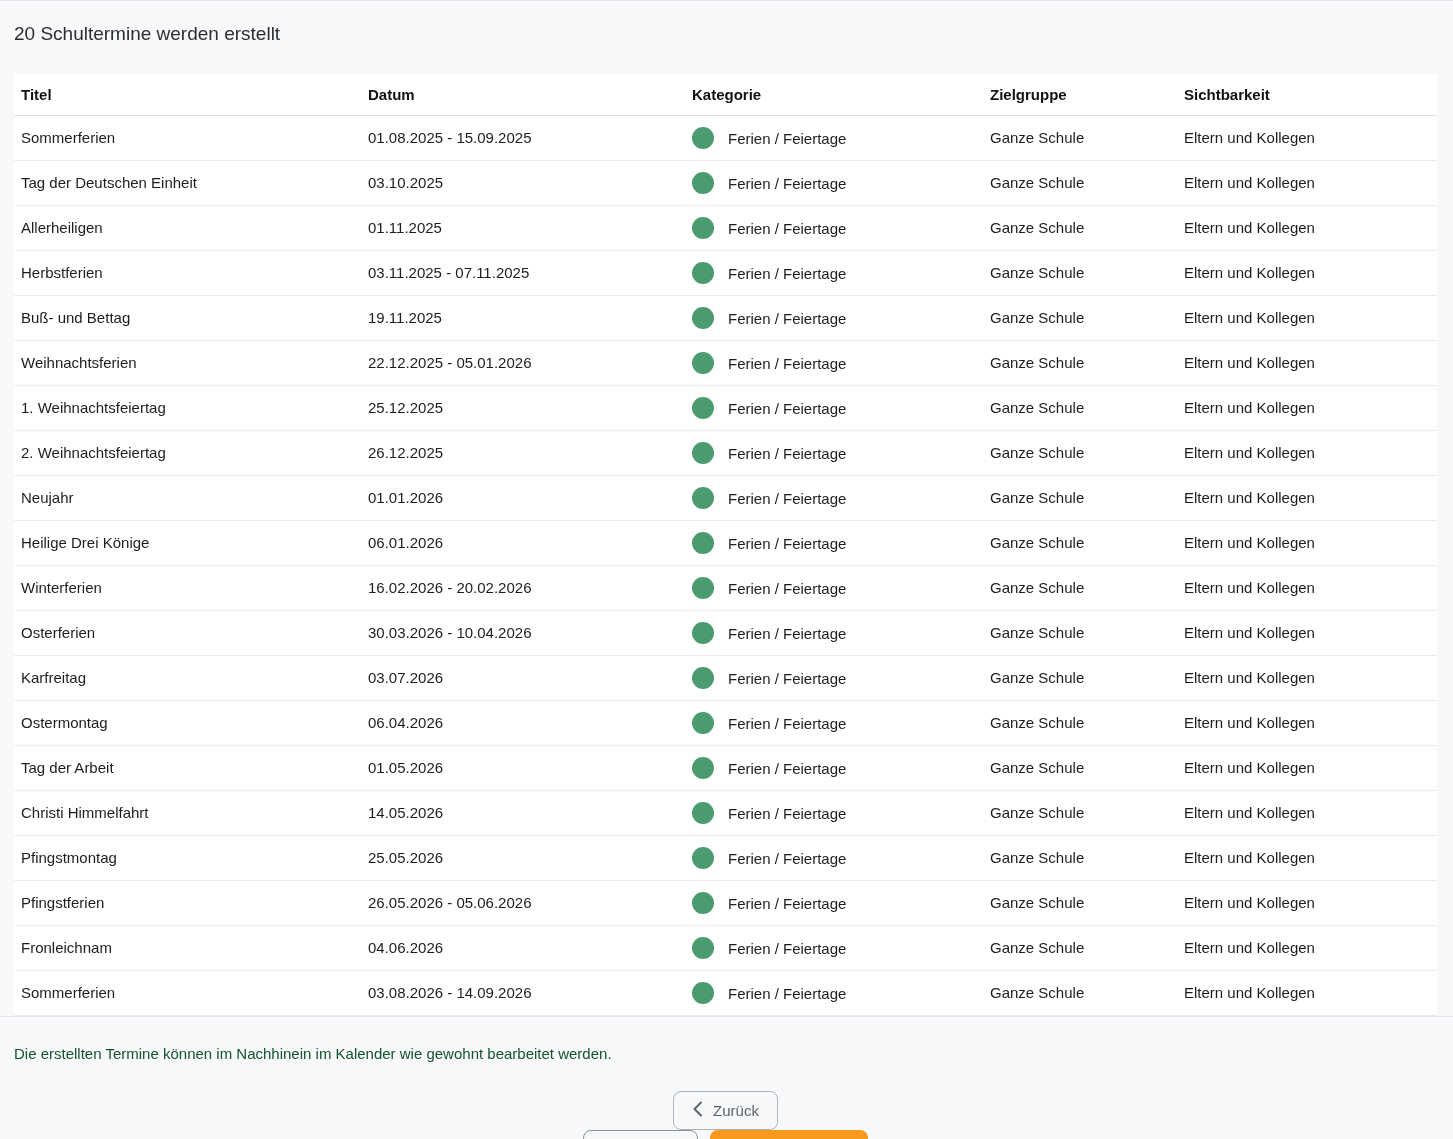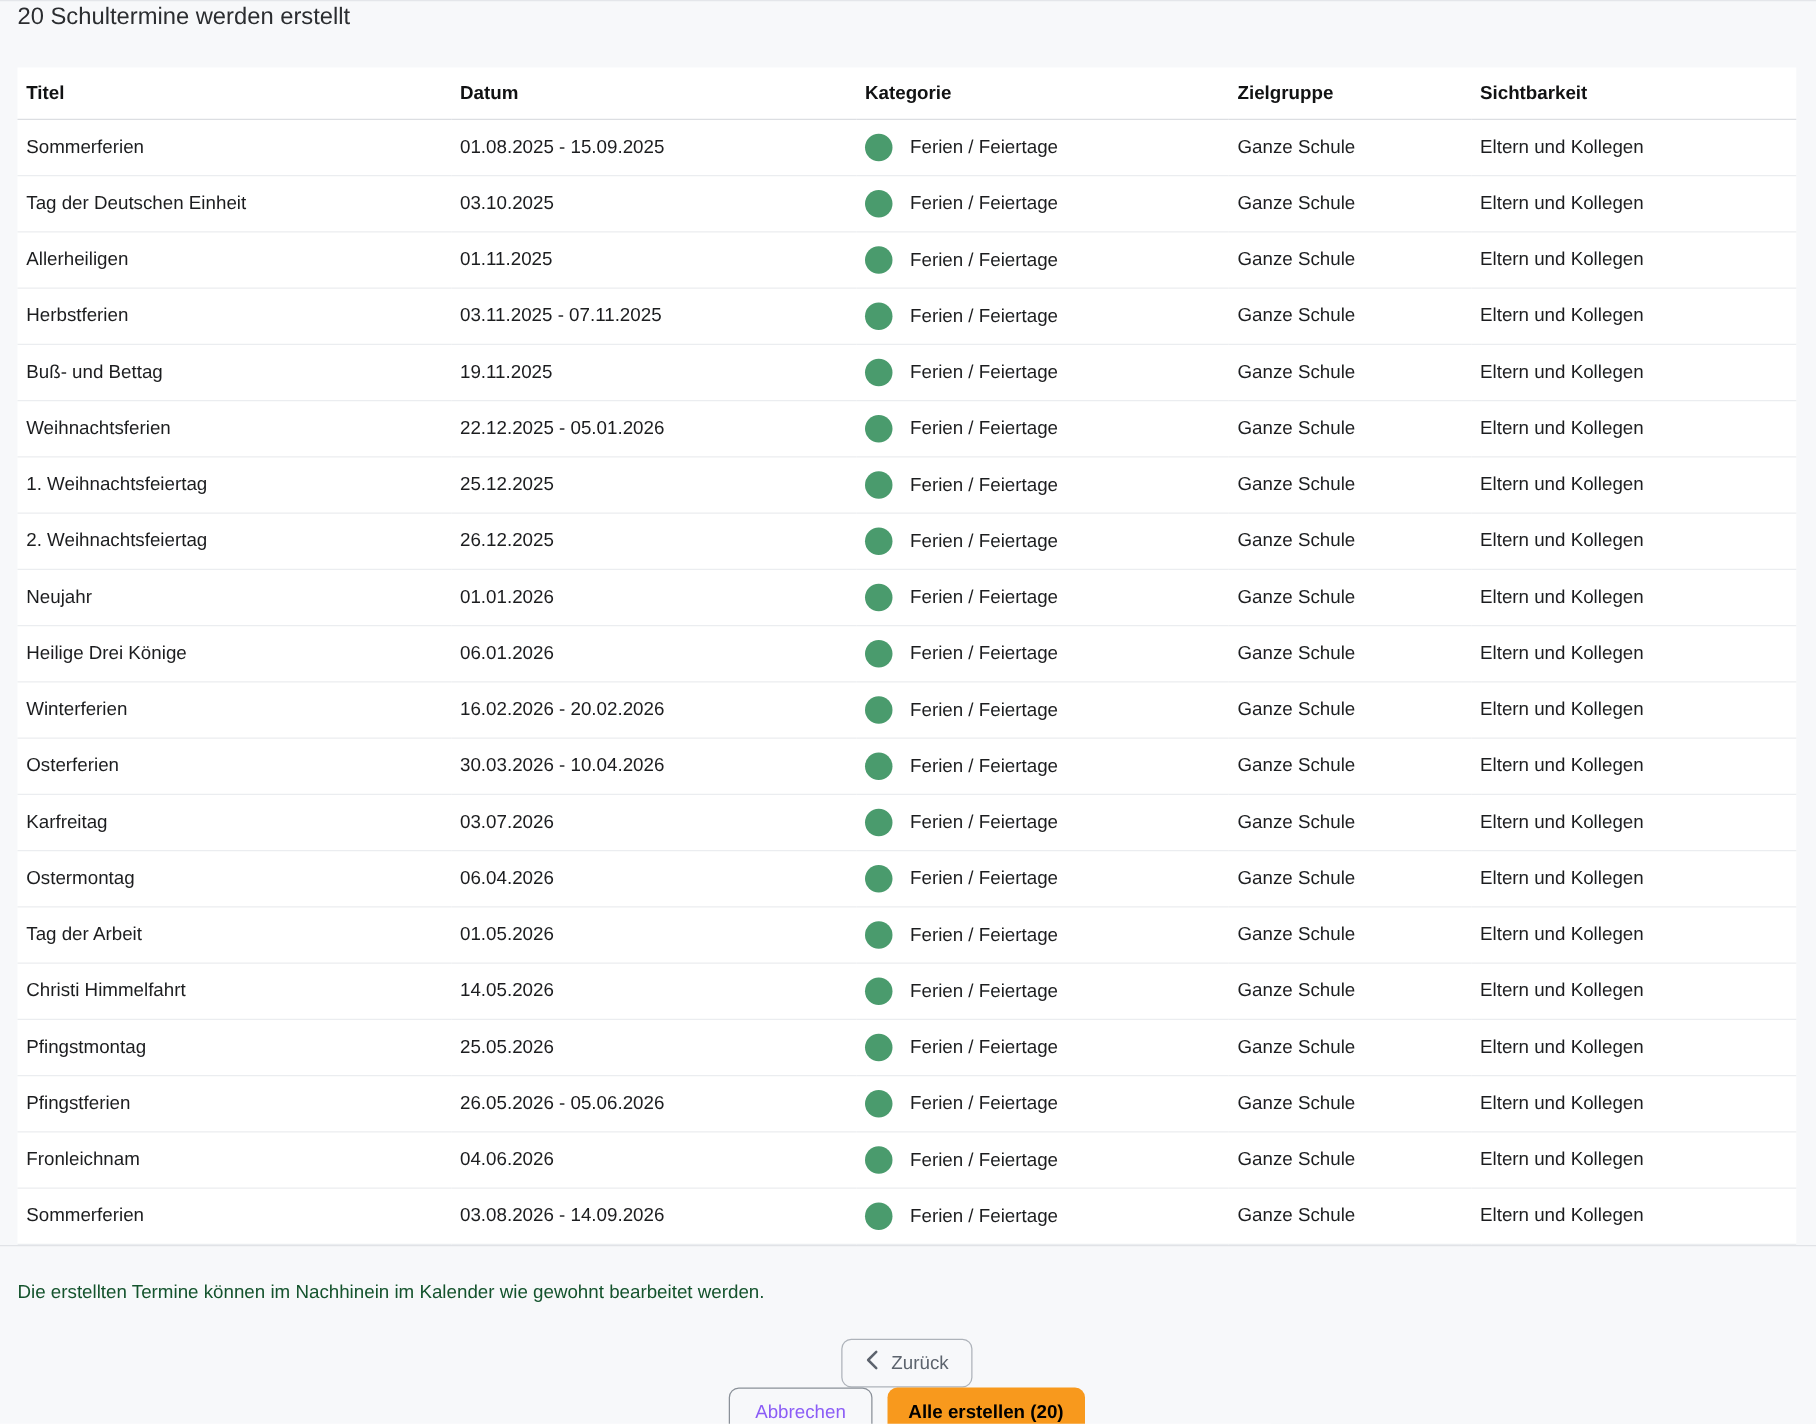--- a/index.html
+++ b/index.html
@@ -5,21 +5,21 @@
   * { margin:0; padding:0; box-sizing:border-box; }
   html,body { width:1453px; height:1139px; }
   body {
     background:#f7f8fa;
     border-top:1px solid #e4e6ea;
     font-family:"Liberation Sans", sans-serif;
     color:#1c1c1c;
     overflow:hidden;
   }
   .page-title {
-    padding:2px 14px 0;
+    padding:22px 14px 0;
     font-size:19px;
     font-weight:400;
     line-height:22px;
     color:#2b2d30;
   }
   .table-wrap { margin:29px 16px 0 14px; }
   table {
     width:100%;
     border-collapse:collapse;
     table-layout:fixed;

